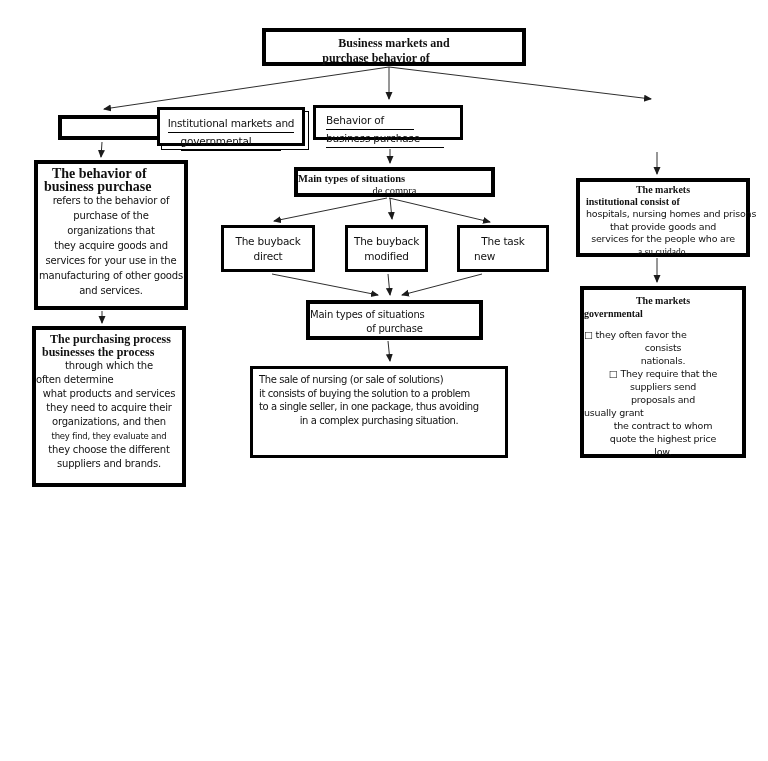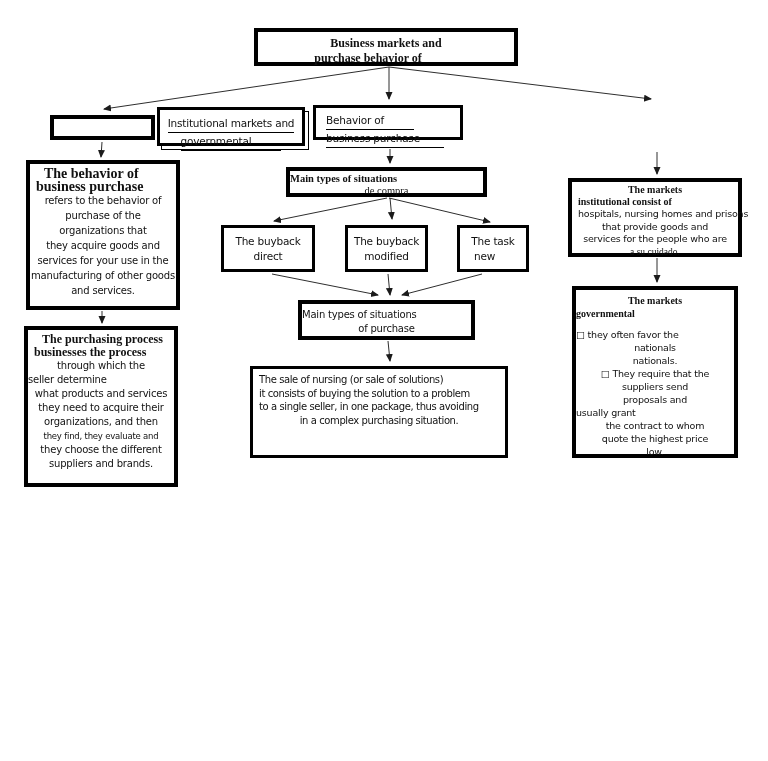--- a/index.html
+++ b/index.html
@@ -1,20 +1,20 @@
 <!DOCTYPE html>
 <html><head>
 <meta charset="utf-8">
 <style>
   html,body{margin:0;padding:0;background:#fff;}
   #canvas{position:relative;width:768px;height:761px;overflow:hidden;background:#ffffff;
           font-family:"DejaVu Sans",sans-serif;color:#111;}
   #arrows{position:absolute;left:0;top:0;z-index:1;}
   .box{position:absolute;background:#fff;border:3px solid #000;box-sizing:border-box;z-index:2;overflow:visible;}
-  .thick{border-width:4px;}
+  .thick{border-width:4px;margin-left:8px;}
   .clip{overflow:hidden;}
   .shadow{box-shadow:4px 4px 0 -1px #fff, 4px 4px 0 0 #000;}
   .ln{font-size:10px;line-height:14px;white-space:nowrap;text-align:center;letter-spacing:-0.2px;}
   .serifb{font-family:"Liberation Serif",serif;font-weight:bold;letter-spacing:0;}
   .serif{font-family:"Liberation Serif",serif;letter-spacing:0;}
   .al{text-align:left;}
   .small{font-size:8.5px;}
   .ul{border-bottom:1px solid #000;padding-bottom:1px;display:inline-block;}
   .ext14{padding-right:14px;} .ext24{padding-right:24px;} .ext30{padding-right:30px;}
   
@@ -98,21 +98,21 @@
     <div class="ln b">they acquire goods and</div>
     <div class="ln b">services for your use in the</div>
     <div class="ln b">manufacturing of other goods</div>
     <div class="ln b">and services.</div>
   </div>
 
   <div class="box thick" id="n-purproc" style="left:24px;top:326px;width:154px;height:161px;">
     <div class="ln t serifb al pl14">The purchasing process</div>
     <div class="ln t serifb al pl6">businesses the process</div>
     <div class="ln b">through which the</div>
-    <div class="ln b al pl10">seller determine</div>
+    <div class="ln b al pl10">often determine</div>
     <div class="ln b">what products and services</div>
     <div class="ln b">they need to acquire their</div>
     <div class="ln b">organizations, and then</div>
     <div class="ln b small">they find, they evaluate and</div>
     <div class="ln b">they choose the different</div>
     <div class="ln b">suppliers and brands.</div>
   </div>
 
   <div class="box thick" id="n-compra" style="left:286px;top:167px;width:201px;height:30px;">
     <div class="ln serifb al pl10">Main types of situations</div>
@@ -122,21 +122,21 @@
   <div class="box bb" id="n-bb-direct" style="left:221px;top:225px;width:94px;height:47px;">
     <div class="ln">The buyback</div>
     <div class="ln">direct</div>
   </div>
 
   <div class="box bb" id="n-bb-modified" style="left:345px;top:225px;width:83px;height:47px;">
     <div class="ln">The buyback</div>
     <div class="ln">modified</div>
   </div>
 
-  <div class="box bb" id="n-task-new" style="left:457px;top:225px;width:72px;height:47px;">
+  <div class="box bb" id="n-task-new" style="left:457px;top:225px;width:92px;height:47px;">
     <div class="ln">The task</div>
     <div class="ln al pl14">new</div>
   </div>
 
   <div class="box thick" id="n-purchase" style="left:298px;top:300px;width:177px;height:40px;">
     <div class="ln al pl10">Main types of situations</div>
     <div class="ln">of purchase</div>
   </div>
 
   <div class="box" id="n-sale" style="left:250px;top:366px;width:258px;height:92px;">
@@ -153,21 +153,21 @@
     <div class="ln b">that provide goods and</div>
     <div class="ln b">services for the people who are</div>
     <div class="ln f serif">a su cuidado.</div>
   </div>
 
   <div class="box thick" id="n-govmk" style="left:572px;top:286px;width:166px;height:172px;">
     <div class="ln t serifb">The markets</div>
     <div class="ln t serifb al pl10">governmental</div>
     <div class="gap"></div>
     <div class="ln b al pl10">□ they often favor the</div>
-    <div class="ln b">nationals</div>
+    <div class="ln b">consists</div>
     <div class="ln b">nationals.</div>
     <div class="ln b small">□ They require that the</div>
     <div class="ln b">suppliers send</div>
     <div class="ln b">proposals and</div>
     <div class="ln b al pl10">usually grant</div>
     <div class="ln b">the contract to whom</div>
     <div class="ln b">quote the highest price</div>
     <div class="ln b">low.</div>
   </div>
 

